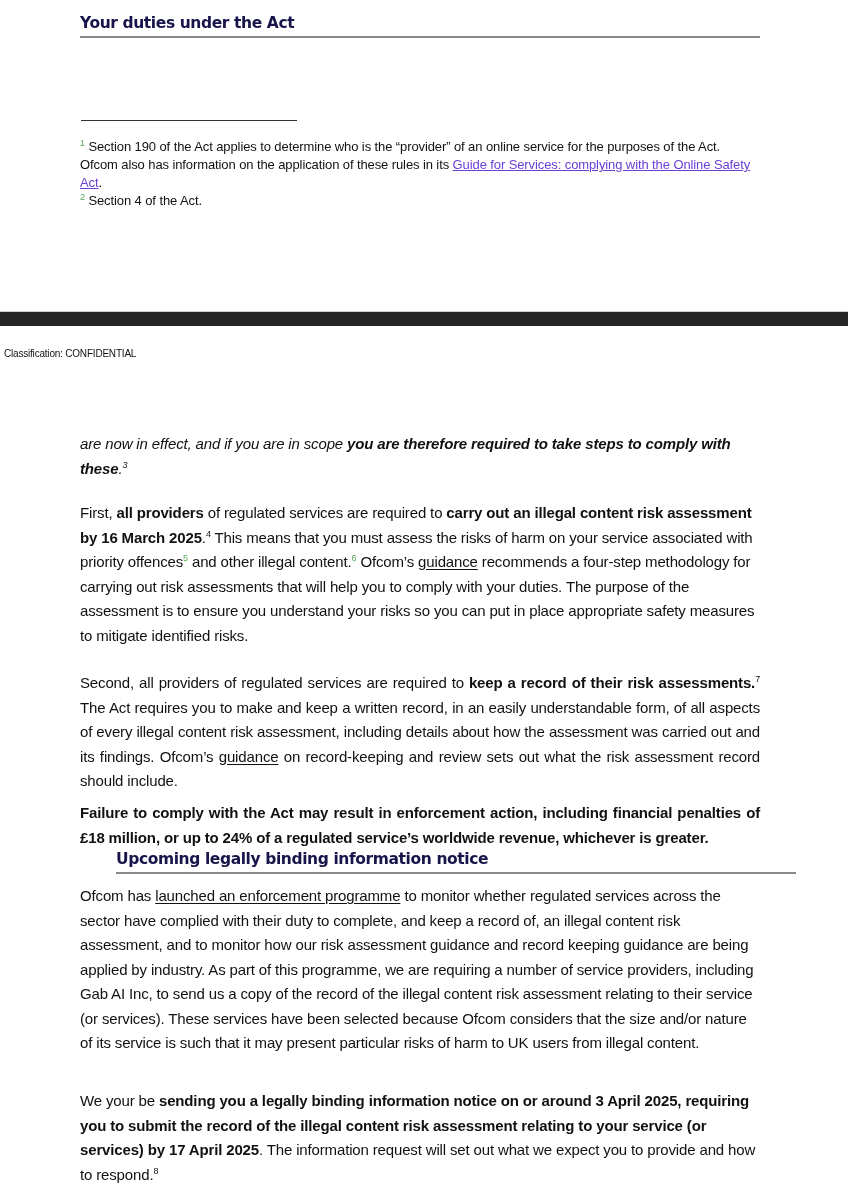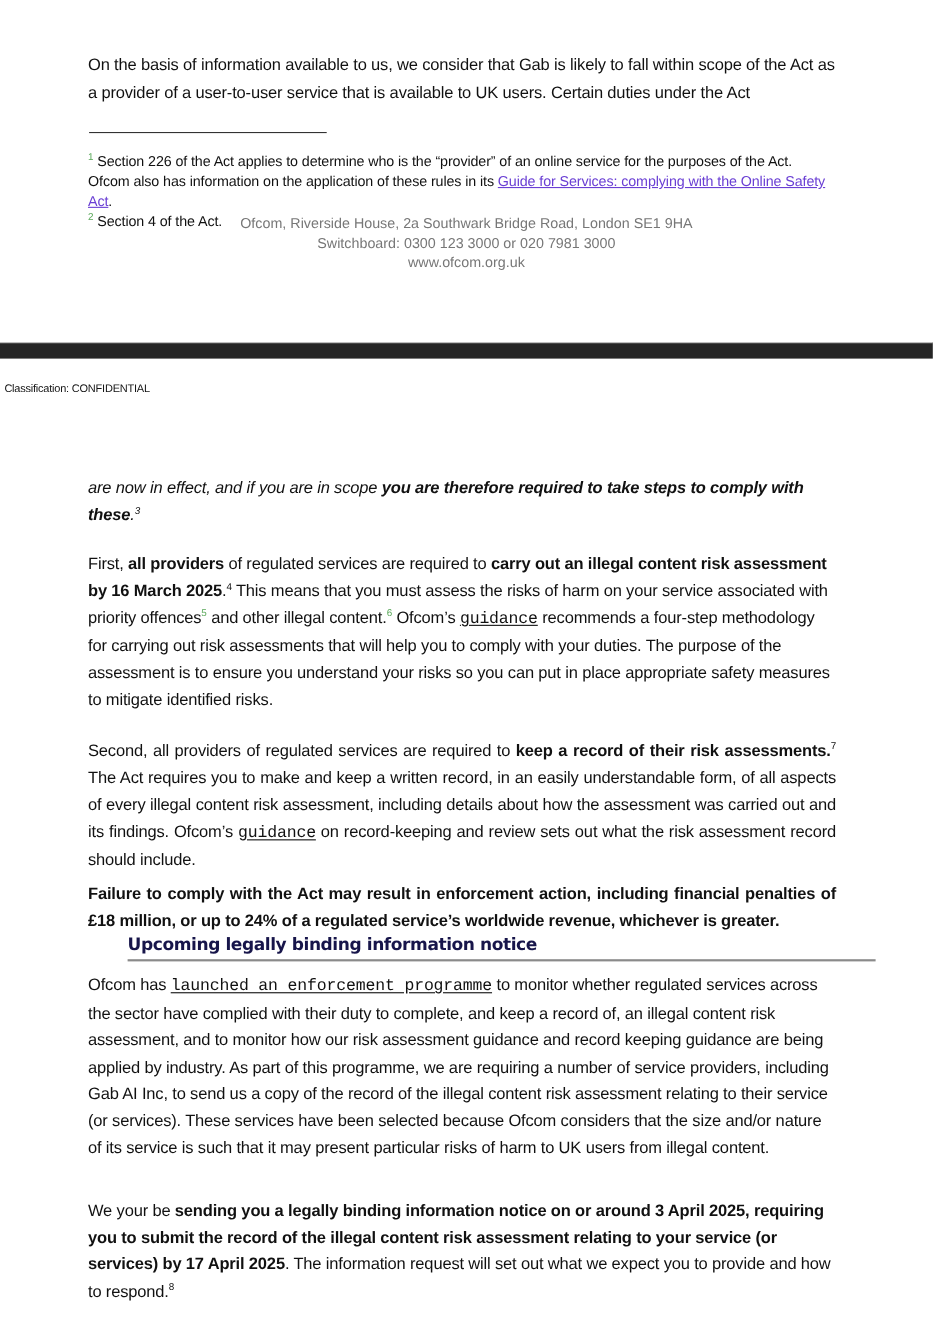--- a/index.html
+++ b/index.html
@@ -37,21 +37,21 @@
       position: absolute;
       left: 80px;
       width: 680px;
       font-size: 15px;
       line-height: 24.5px;
       color: #111111;
       letter-spacing: -0.15px;
     }
     .body-text.justify { text-align: justify; margin-top: 15px; }
     .body-text b { font-weight: bold; }
-    .body-text u { text-decoration: underline; text-underline-offset: 2px; font-family: Liberation Mono, monospace; }
+    .body-text u { text-decoration: underline; text-underline-offset: 2px; }
     sup { font-size: 9px; line-height: 0; vertical-align: super; }
     sup.green { color: #5aa85a; }
     .fn-sep {
       position: absolute;
       left: 81px; top: 120px;
       width: 216px; height: 0;
       border-top: 1.5px solid #333333;
     }
     .footnotes {
       position: absolute;
@@ -87,35 +87,30 @@
       left: 4px; top: 348px;
       font-size: 10px;
       color: #111111;
       letter-spacing: -0.2px;
     }
   </style>
 </head>
 <body>
 
 <div class="page-top">
+  <div class="heading" style="top:14px;">Your duties under the Act</div>
 
-  <div class="body-text" style="top:48px;">On the basis of information available to us, we consider that Gab is likely to fall within scope of the Act as a provider of a user-to-user service that is available to UK users. Certain duties under the Act</div>
 
   <div class="fn-sep"></div>
 
   <div class="footnotes">
-    <div><sup class="green">1</sup><span> Section 226 of the Act applies to determine who is the “provider” of an online service for the purposes of the Act. Ofcom also has information on the application of these rules in its </span><a href="#">Guide for Services: complying with the Online Safety Act</a><span>.</span></div>
+    <div><sup class="green">1</sup><span> Section 190 of the Act applies to determine who is the “provider” of an online service for the purposes of the Act. Ofcom also has information on the application of these rules in its </span><a href="#">Guide for Services: complying with the Online Safety Act</a><span>.</span></div>
     <div><sup class="green">2</sup><span> Section 4 of the Act.</span></div>
   </div>
 
-  <div class="footer-addr">
-    <div>Ofcom, Riverside House, 2a Southwark Bridge Road, London SE1 9HA</div>
-    <div>Switchboard: 0300 123 3000 or 020 7981 3000</div>
-    <div>www.ofcom.org.uk</div>
-  </div>
 </div>
 
 <div class="dark-band"></div>
 
 <div class="classification">Classification: CONFIDENTIAL</div>
 
 <div class="body-text" style="top:432px;font-style:italic;"><span>are now in effect, and if you are in scope </span><b>you are therefore required to take steps to comply with these</b><span>.</span><sup>3</sup></div>
 
 <div class="body-text" style="top:501px;"><span>First, </span><b>all providers</b><span> of regulated services are required to </span><b>carry out an illegal content risk assessment by 16 March 2025</b><span>.</span><sup>4</sup><span> This means that you must assess the risks of harm on your service associated with priority offences</span><sup class="green">5</sup><span> and other illegal content.</span><sup class="green">6</sup><span> Ofcom’s </span><u>guidance</u><span> recommends a four-step methodology for carrying out risk assessments that will help you to comply with your duties.  The purpose of the assessment is to ensure you understand your risks so you can put in place appropriate safety measures to mitigate identified risks.</span></div>
 

